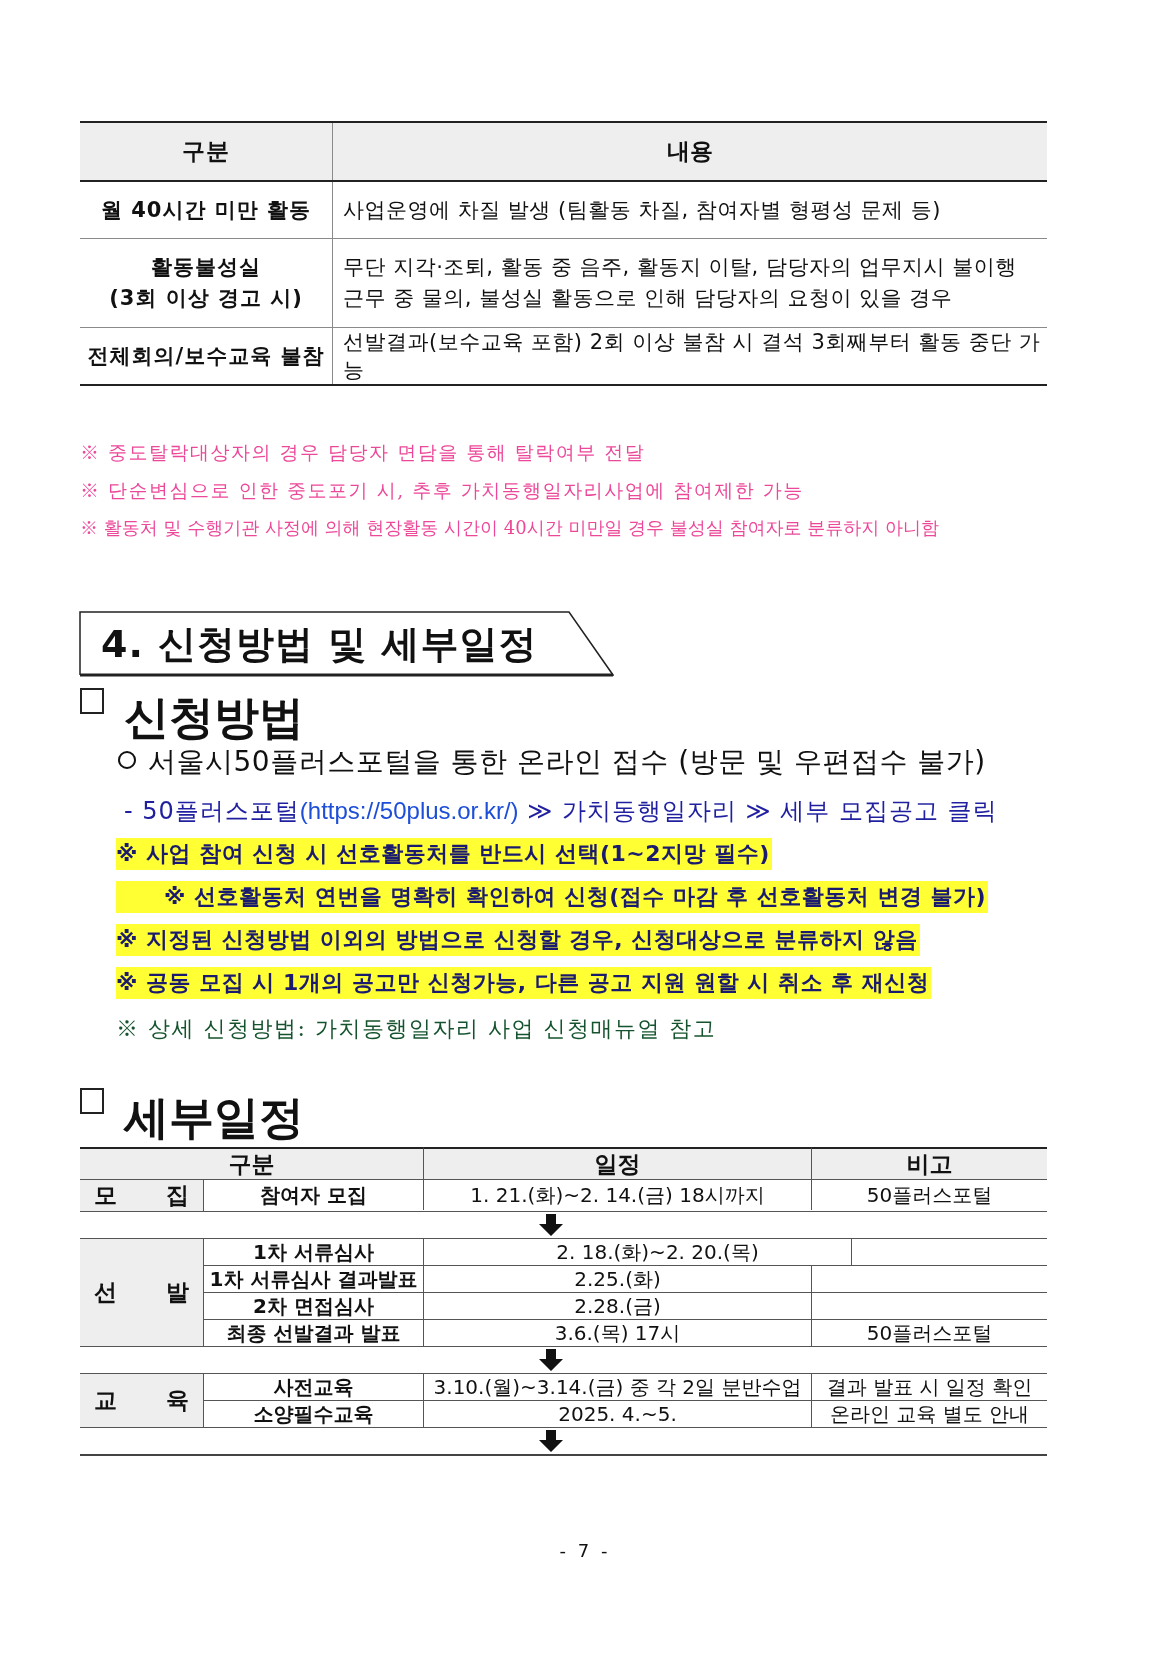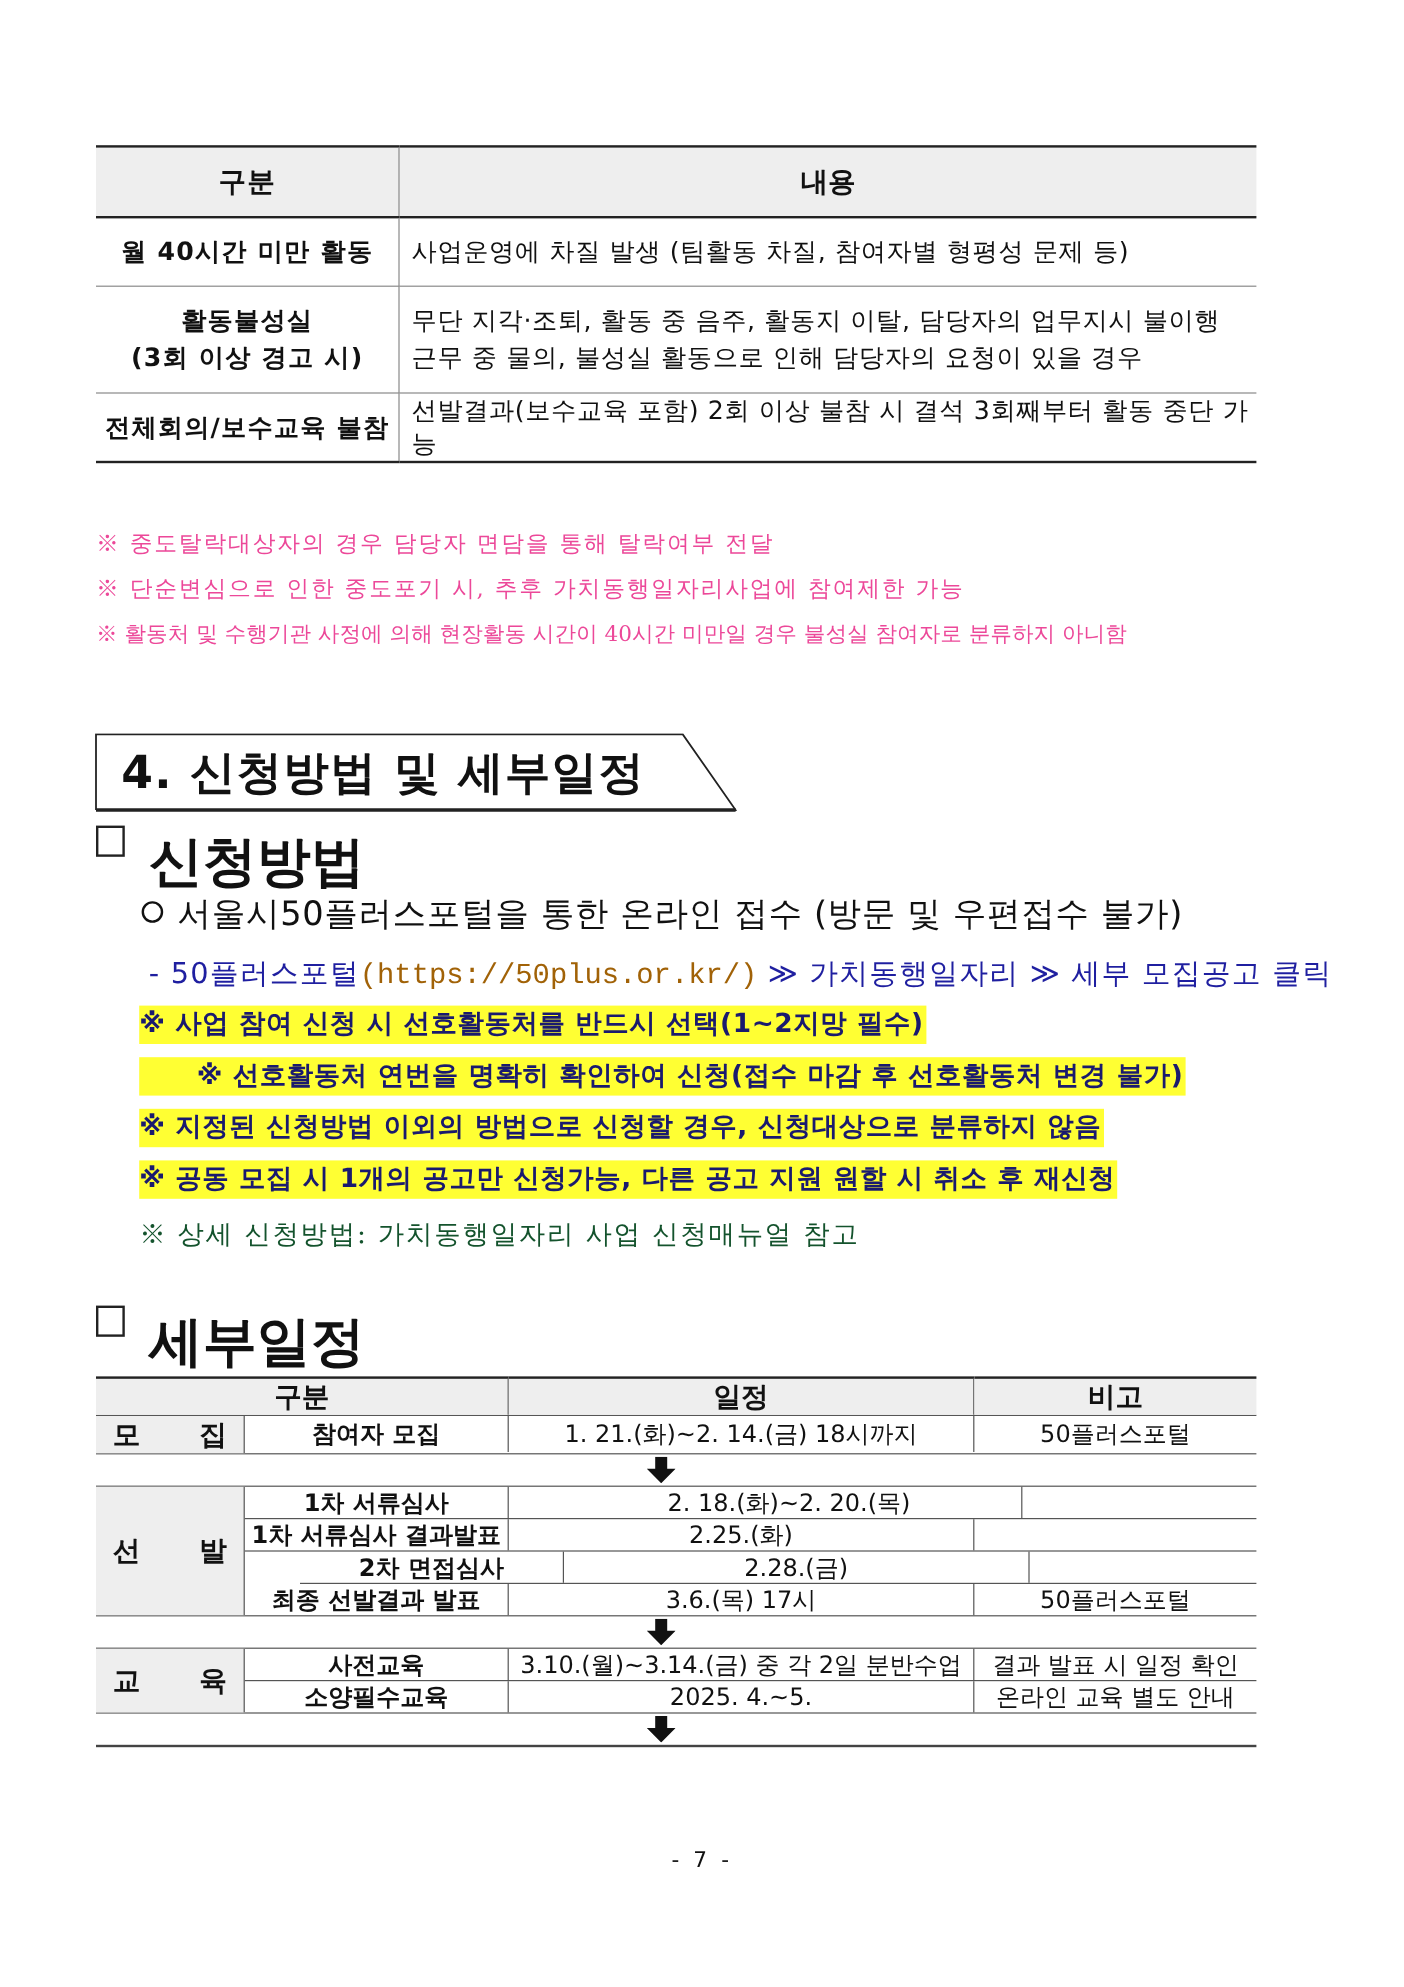--- a/index.html
+++ b/index.html
@@ -24,21 +24,21 @@
   .sec-box svg { position: absolute; left: 0; top: 0; }
   .sec-title { position: absolute; left: 22px; top: 8px; font-size: 38px; font-weight: bold; letter-spacing: 1px; white-space: nowrap; }
 
   .sub-head { position: absolute; left: 80px; font-size: 45px; font-weight: bold; white-space: nowrap; display: flex; align-items: flex-start; }
   .sub-head .box { width: 24px; height: 26px; border: 2px solid #222; margin-right: 20px; box-sizing: border-box; }
 
   .bullet-line { position: absolute; left: 118px; top: 743px; font-size: 28px; white-space: nowrap; letter-spacing: 0.5px; }
   .bullet-line .circ { display: inline-block; width: 18px; height: 18px; border: 2px solid #111; border-radius: 50%; margin-right: 12px; vertical-align: 2px; box-sizing: border-box; }
 
   .link-line { position: absolute; left: 124px; top: 795px; font-size: 24px; color: #1f1fa0; white-space: nowrap; letter-spacing: 1px; }
-  .link-line .url { font-family: Liberation Mono, monospace; color: #a16207; letter-spacing: 0; }
+  .link-line .url { font-family: Liberation Sans, sans-serif; color: #1d4ed8; letter-spacing: 0; }
 
   .hl { position: absolute; left: 116px; font-size: 22px; font-weight: bold; color: #1a1a6e; background: #ffff33; white-space: nowrap; padding: 2px 2px 2px 0; letter-spacing: 0.5px; line-height: 28px; }
   .plain-note { position: absolute; left: 116px; top: 1014px; font-size: 22px; white-space: nowrap; letter-spacing: 1.5px; font-family: "DejaVu Serif", "Liberation Serif", serif; color: #14532d; }
 
   
   .sched { position: absolute; left: 80px; top: 1147px; width: 967px; font-size: 20px; }
   .srow { position: relative; display: flex; border-bottom: 1px solid #555; }
   .scell { box-sizing: border-box; display: flex; align-items: center; justify-content: center; white-space: nowrap; }
   .hdr { background: #eeeeee; font-weight: bold; font-size: 23px; border-top: 2px solid #222; height: 32px; }
   .cat { width: 124px; background: #eeeeee; font-weight: bold; font-size: 23px; justify-content: space-between; padding: 0 14px 0 14px; border-right: 1px solid #555; }
@@ -156,21 +156,21 @@
       <div class="srow" style="height:26px;gap:40px;">
         <div class="scell sub">1차 서류심사</div>
         <div class="scell dt">2. 18.(화)~2. 20.(목)</div>
         <div class="scell rm"></div>
       </div>
       <div class="srow" style="height:26px;">
         <div class="scell sub">1차 서류심사 결과발표</div>
         <div class="scell dt">2.25.(화)</div>
         <div class="scell rm"></div>
       </div>
-      <div class="srow" style="height:26px;margin-left:46px;">
+      <div class="srow" style="height:26px;">
         <div class="scell sub">2차 면접심사</div>
         <div class="scell dt">2.28.(금)</div>
         <div class="scell rm"></div>
       </div>
       <div class="srow" style="height:26px;">
         <div class="scell sub">최종 선발결과 발표</div>
         <div class="scell dt">3.6.(목) 17시</div>
         <div class="scell rm">50플러스포털</div>
       </div>
     </div>

